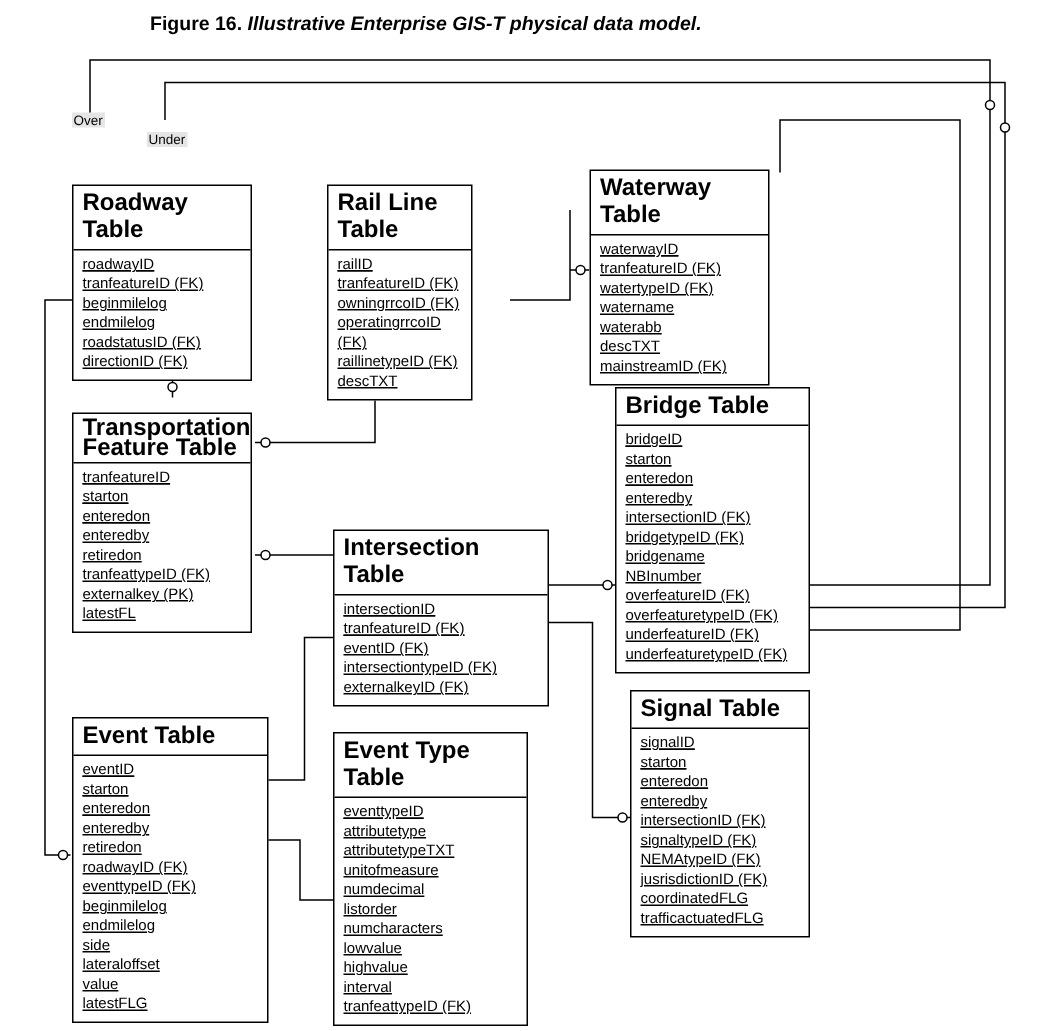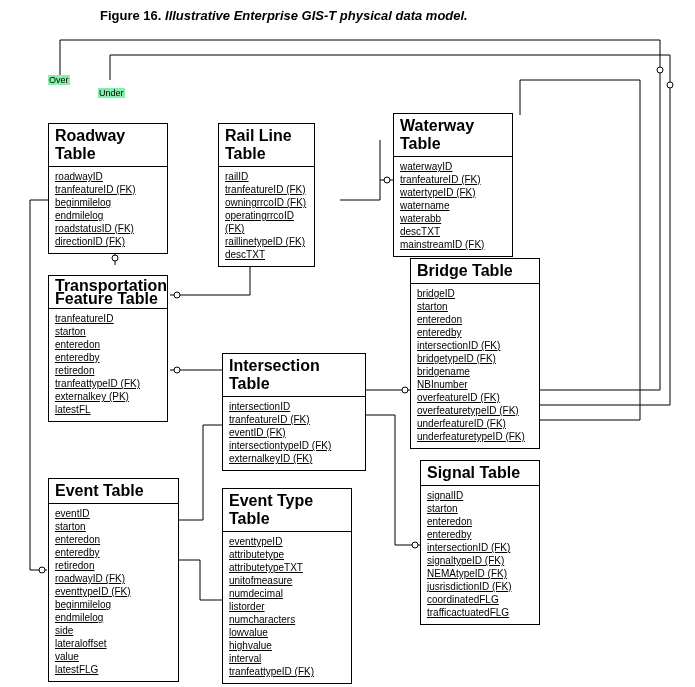--- a/index.html
+++ b/index.html
@@ -37,21 +37,21 @@
   }
   .entity-body {
     padding: 3px 6px 5px 6px;
     line-height: 13px;
     text-decoration: underline;
   }
   .pk { text-decoration: underline; }
   .label {
     position: absolute;
     font-size: 9px;
-    background: #86efac;
+    background: #e5e5e5;
     padding: 0 1px;
   }
   svg.connectors {
     position: absolute;
     top: 0; left: 0;
     width: 695px; height: 687px;
     pointer-events: none;
   }
   svg line, svg polyline, svg path { stroke: #000; stroke-width: 1; fill: none; }
   svg circle { stroke: #000; stroke-width: 1; fill: #fff; }

